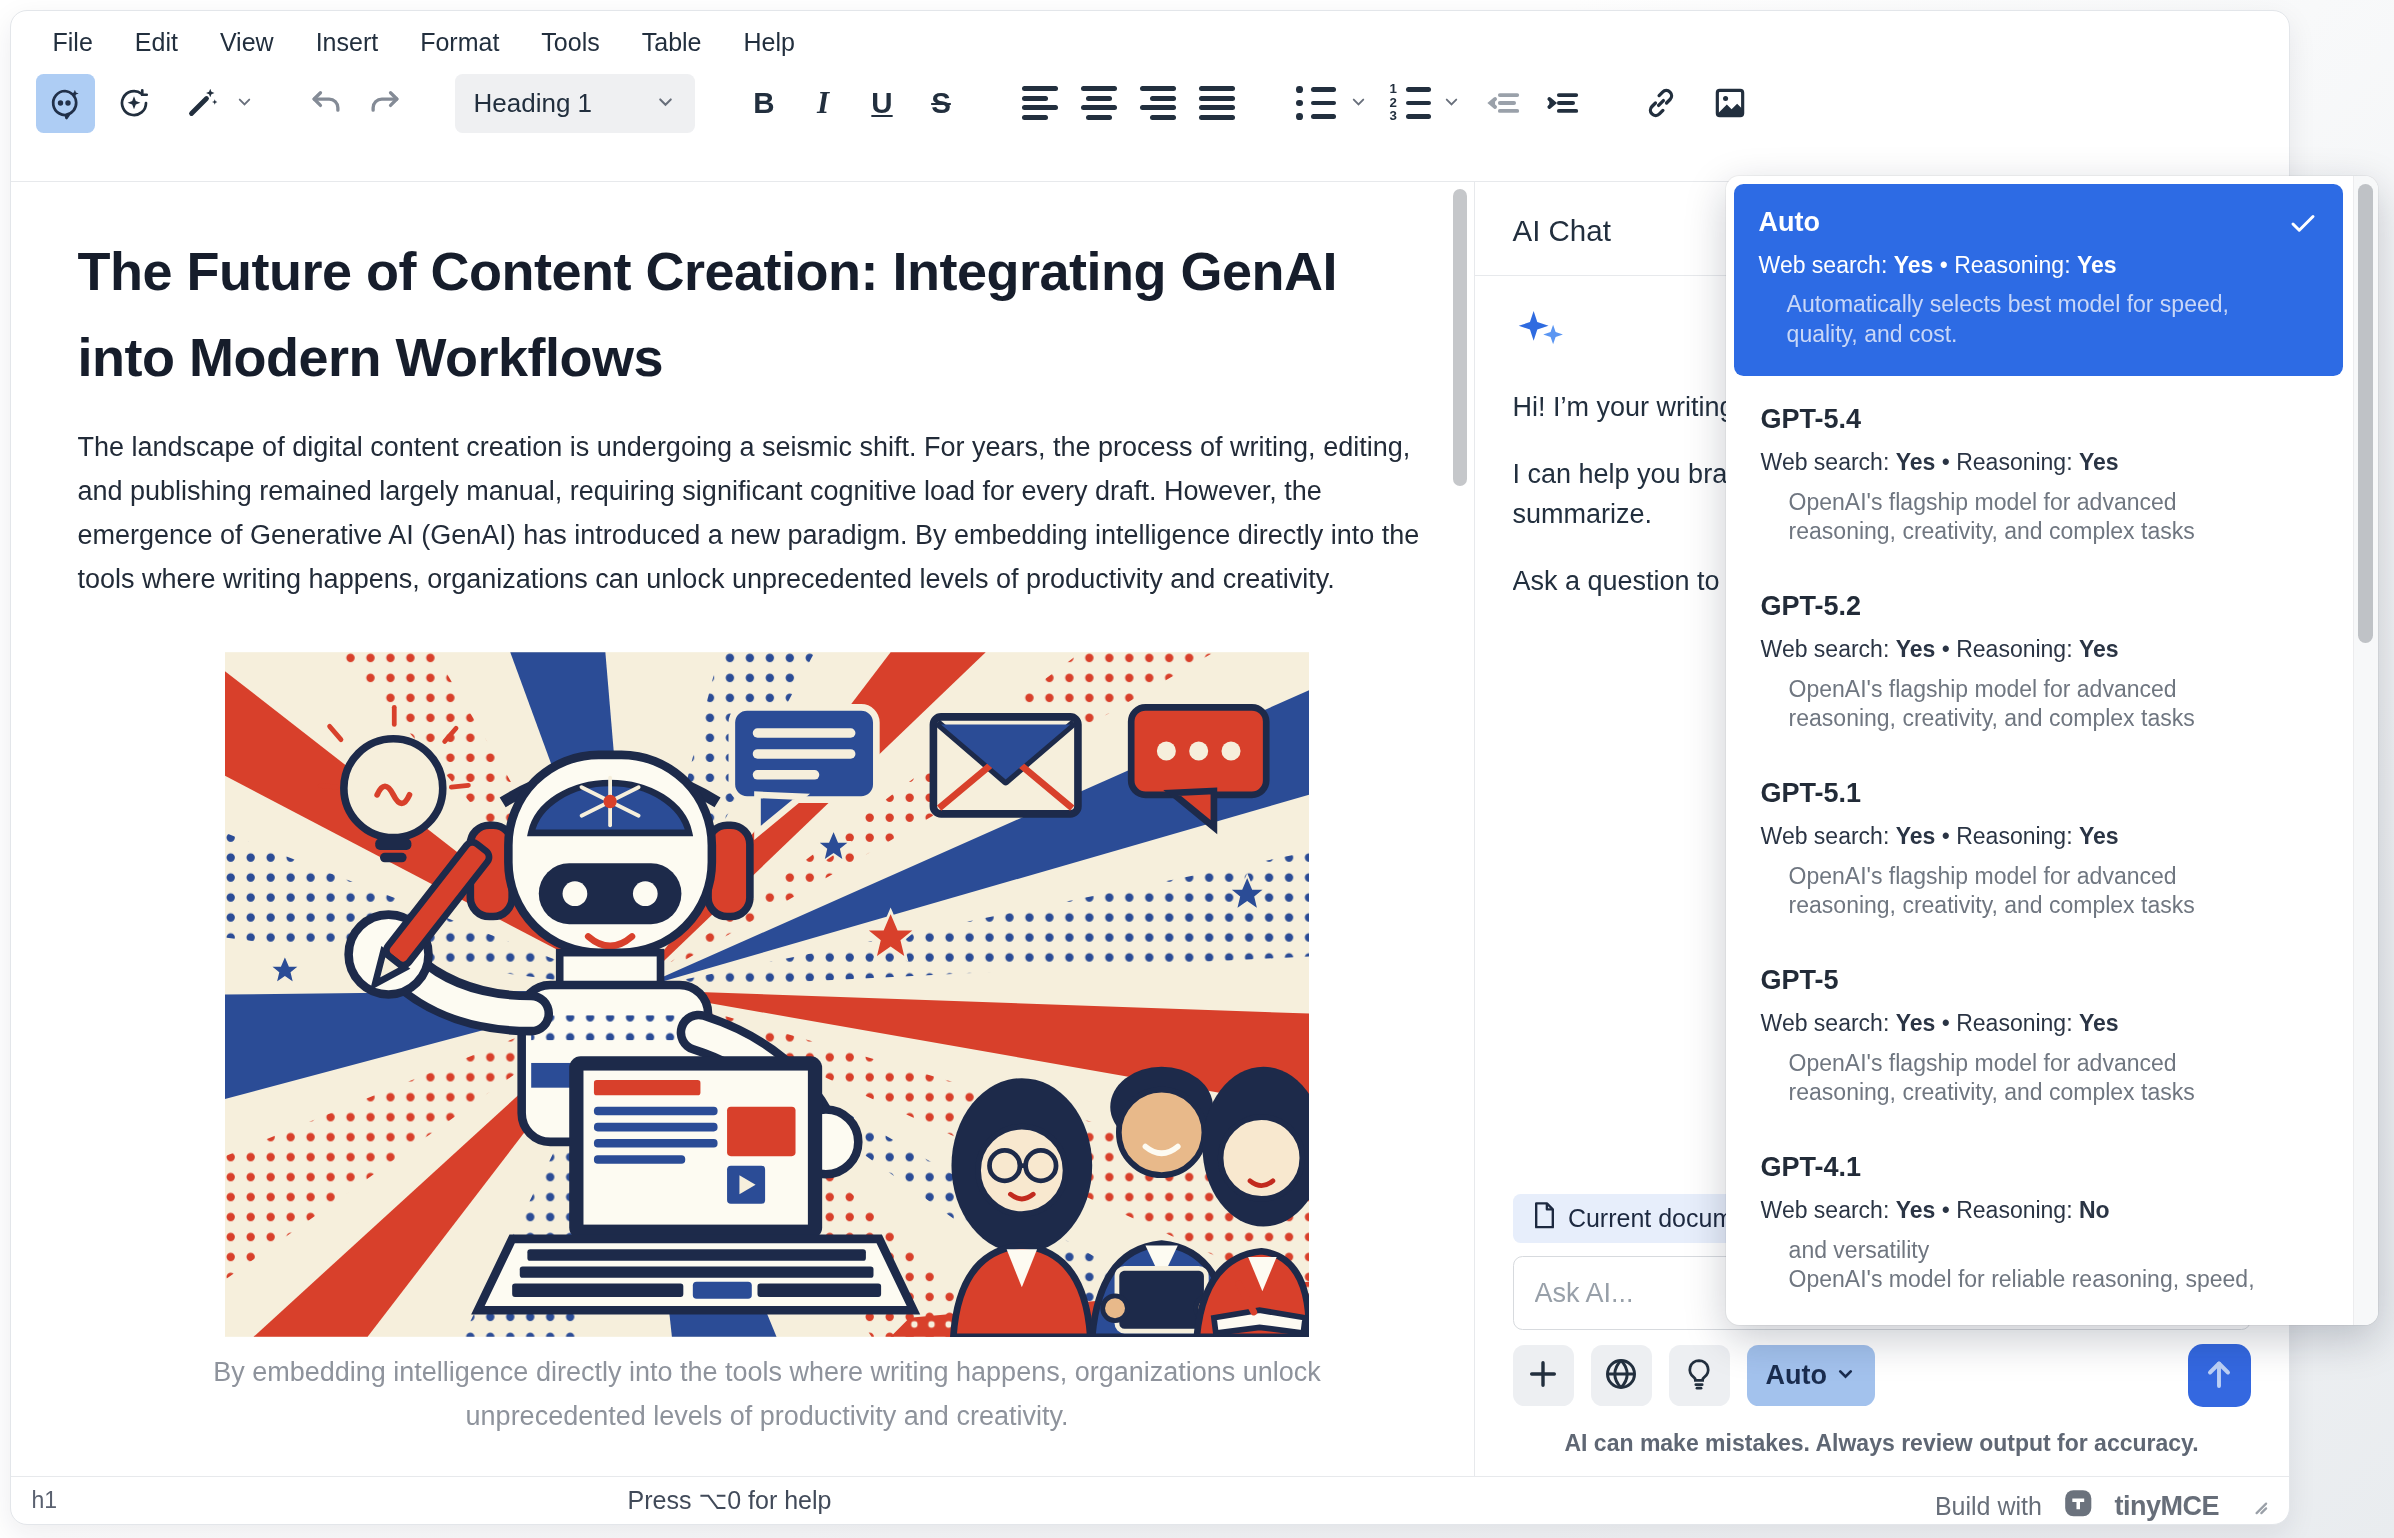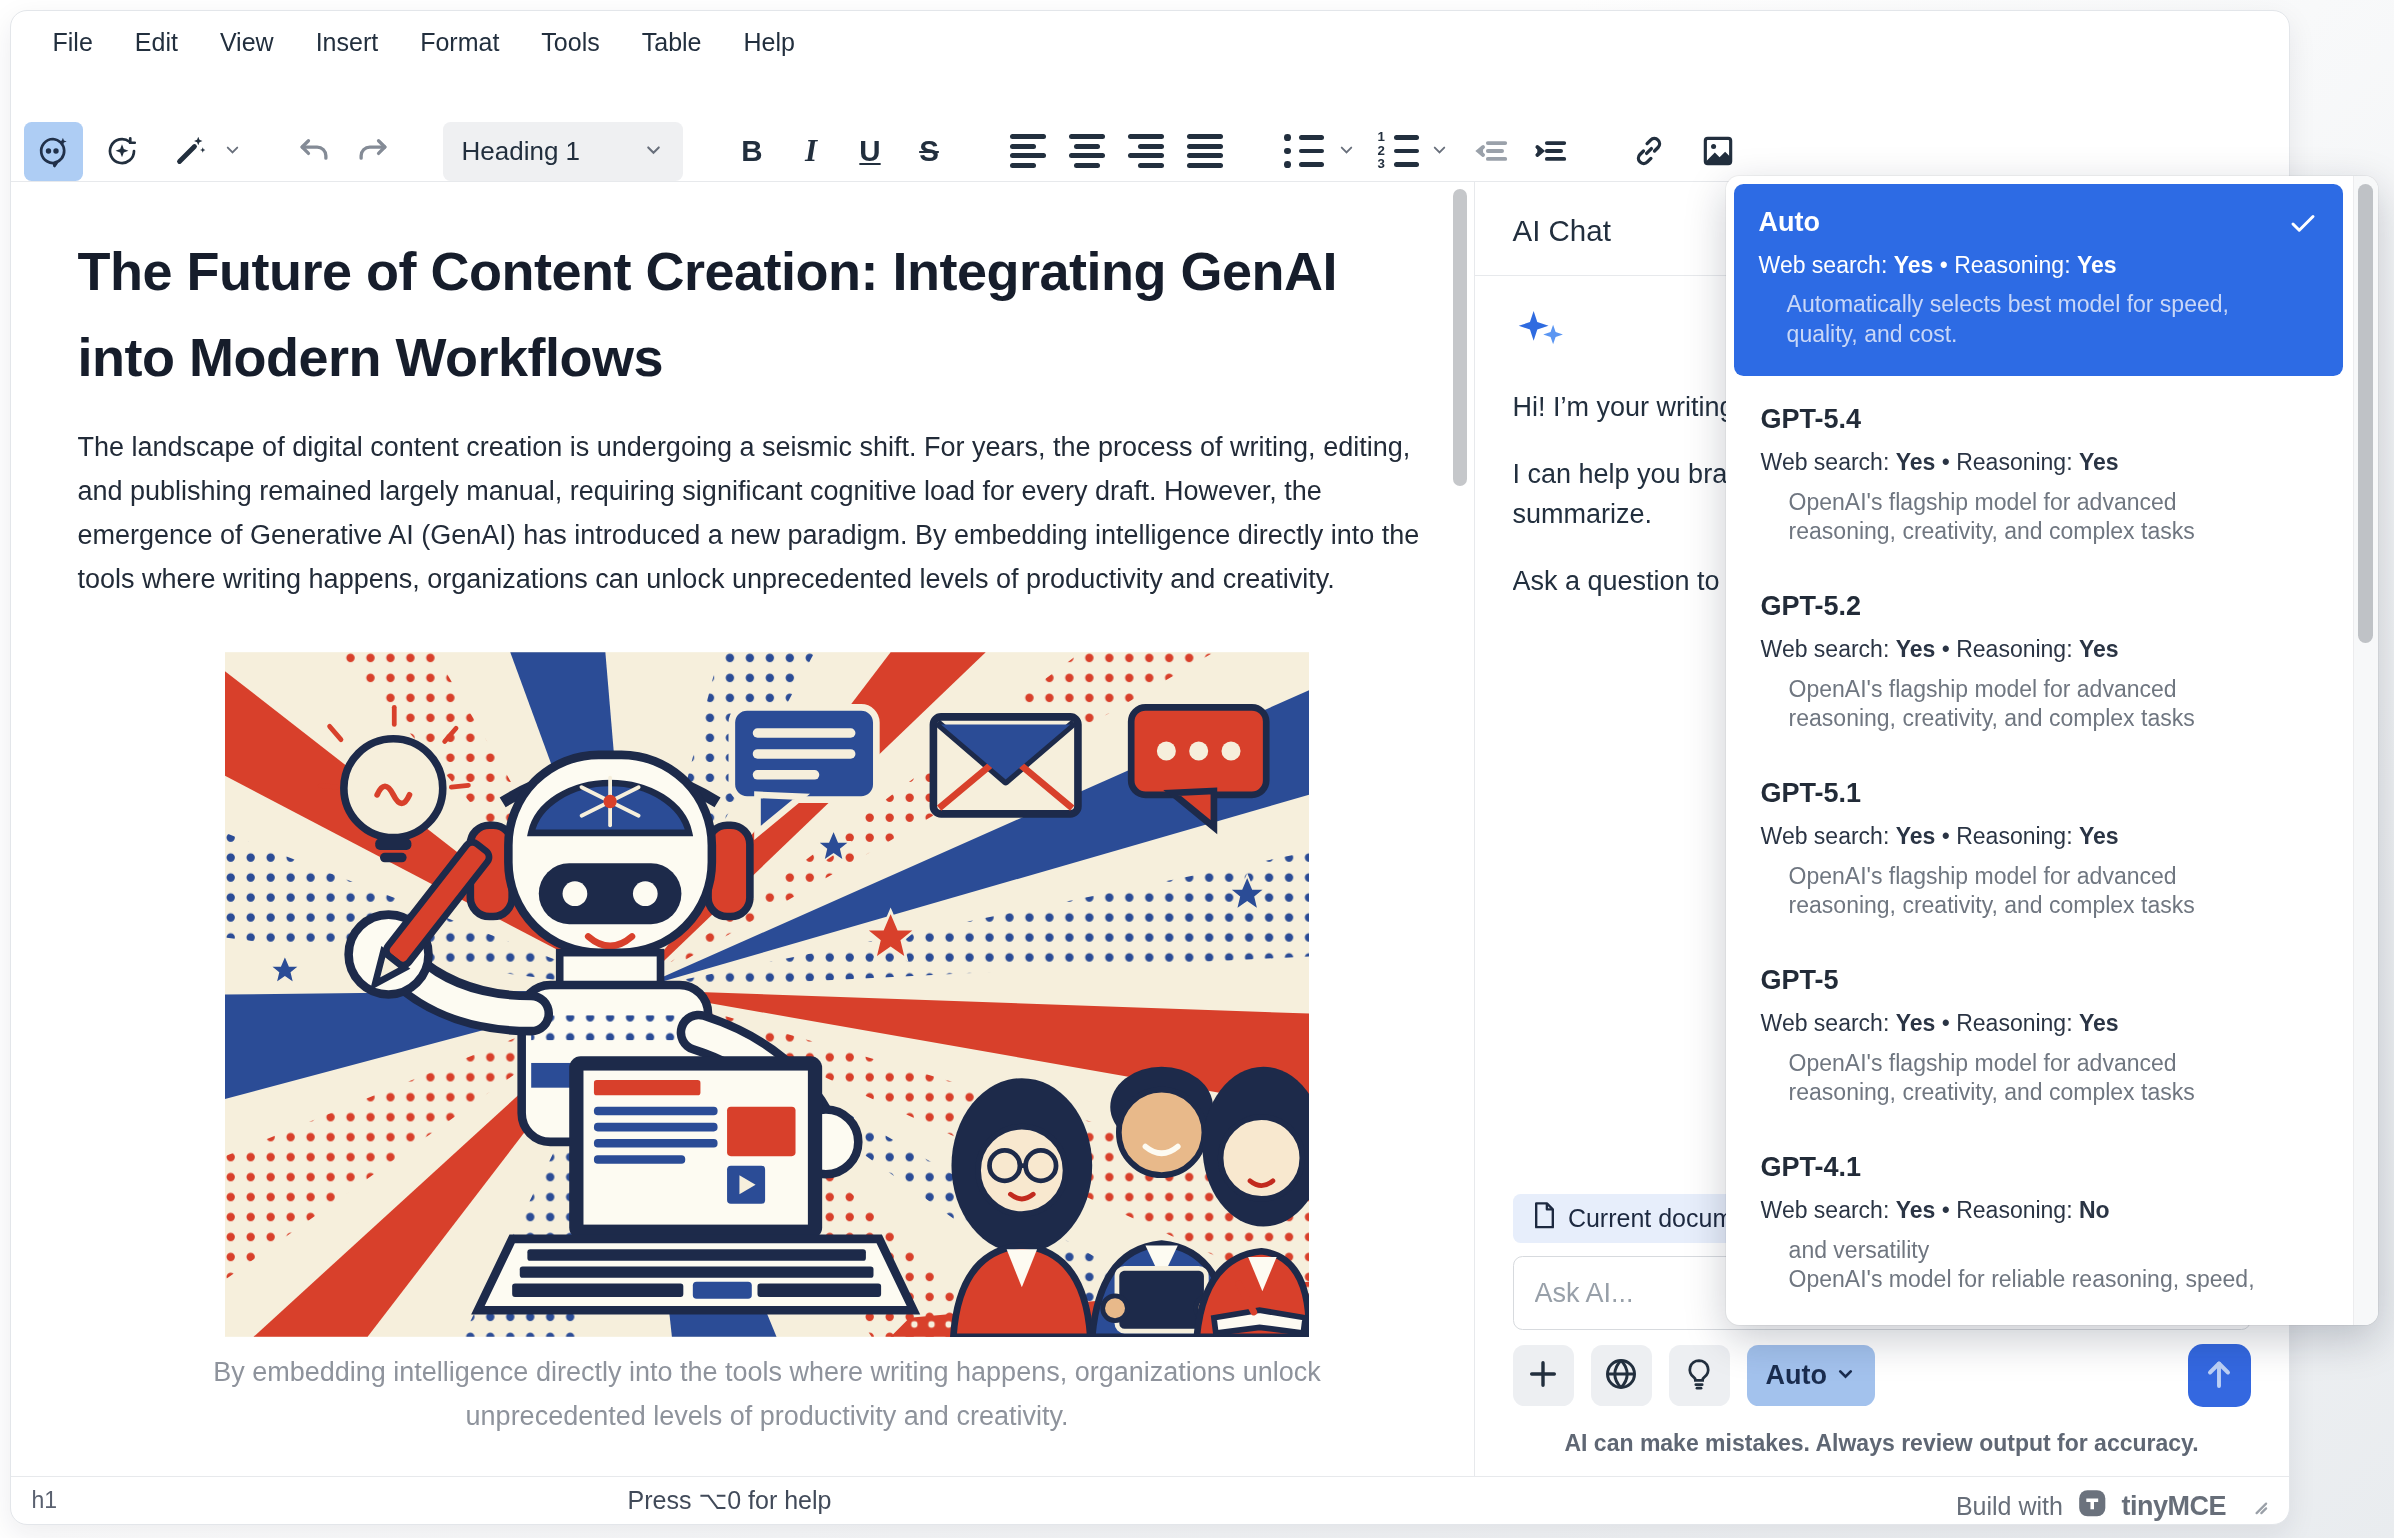--- a/index.html
+++ b/index.html
@@ -11,21 +11,21 @@
   
   .window { position:absolute; left:9.5px; top:9.5px; width:2280px; height:1515px;
             background:#fff; border:1px solid #e3e6ea; border-radius:17px;
             box-shadow:0 9.5px 28.5px rgba(20,30,50,.08); display:flex; flex-direction:column; overflow:hidden; }
 
   
   .menubar { height:63px; display:flex; align-items:center; padding-left:21px; flex:none; }
   .menu-item { font-size:25px; color:#222f3e; padding:9.5px 21px; border-radius:5.7px; cursor:default; }
 
   
-  .toolbar { height:107px; display:flex; align-items:flex-end; padding-left:13px; flex:none; }
+  .toolbar { height:107px; display:flex; align-items:flex-start; padding-left:25px; flex:none; }
   .tbtn { width:59px; height:59px; border-radius:7.6px; display:flex; align-items:center; justify-content:center; flex:none; }
   .tbtn.on { background:#aecdf4; }
   .tbtn svg { display:block; }
   .chev { width:25px; height:59px; display:flex; align-items:center; justify-content:center; flex:none; }
   .gap { width:40px; flex:none; }
   .gap-s { width:9.5px; flex:none; }
   .select { width:240px; height:59px; background:#eff0f2; border-radius:7.6px; display:flex; align-items:center;
             padding:0 19px; font-size:26px; color:#222f3e; flex:none; }
   .select .lbl { flex:1; }
   .letter { font-size:29.5px; font-weight:700; color:#222f3e; }
@@ -68,21 +68,21 @@
   .model-pill { height:61px; border-radius:11.4px; background:#a3c2ed; display:flex; align-items:center; gap:7.6px;
                 padding:0 19px; font-size:27px; font-weight:700; color:#1a2c4e; }
   .spacer { flex:1; }
   .send-btn { width:63px; height:63px; border-radius:15px; background:#3468e0; display:flex; align-items:center; justify-content:center; }
   .disclaimer { margin-top:23px; text-align:center; font-size:23px; color:#5f6774;font-weight:bold; }
 
   
   .statusbar { height:48px; flex:none; border-top:1px solid #e7e9ec; display:flex; align-items:center; padding:0 21px; position:relative; }
   .el-path { font-size:23px; color:#5a6170; }
   .help-hint { position:absolute; left:719px; transform:translateX(-50%); font-size:25px; color:#414a59; }
-  .branding { margin-left:auto; display:flex; align-items:center; gap:15px; color:#676e79; font-size:25px;margin-top:12px; }
+  .branding { margin-left:auto; display:flex; align-items:center; gap:22px; color:#676e79; font-size:25px;margin-top:12px; }
   .brand-name { font-weight:700; font-size:27px; color:#676e79; letter-spacing:-0.5px; }
   .resize-h { margin-left:7.6px; }
 
   
   .dropdown { position:absolute; left:1726px; top:176px; width:652px; height:1149px; background:#fff;
               border-radius:13.3px; box-shadow:0 13.3px 42px rgba(15,25,45,.22), 0 0 0 1px rgba(0,0,0,.04);
               z-index:50; padding:7.6px 0 0 7.6px; }
   .dd-track { position:absolute; right:0; top:0; bottom:0; width:25px; background:#f7f8f9;
               border-left:1px solid #ececee; border-radius:0 13.3px 13.3px 0; }
   .dd-thumb { position:absolute; right:4.8px; top:7.6px; width:15px; height:459px; border-radius:7.6px; background:#bfc2c6; }

